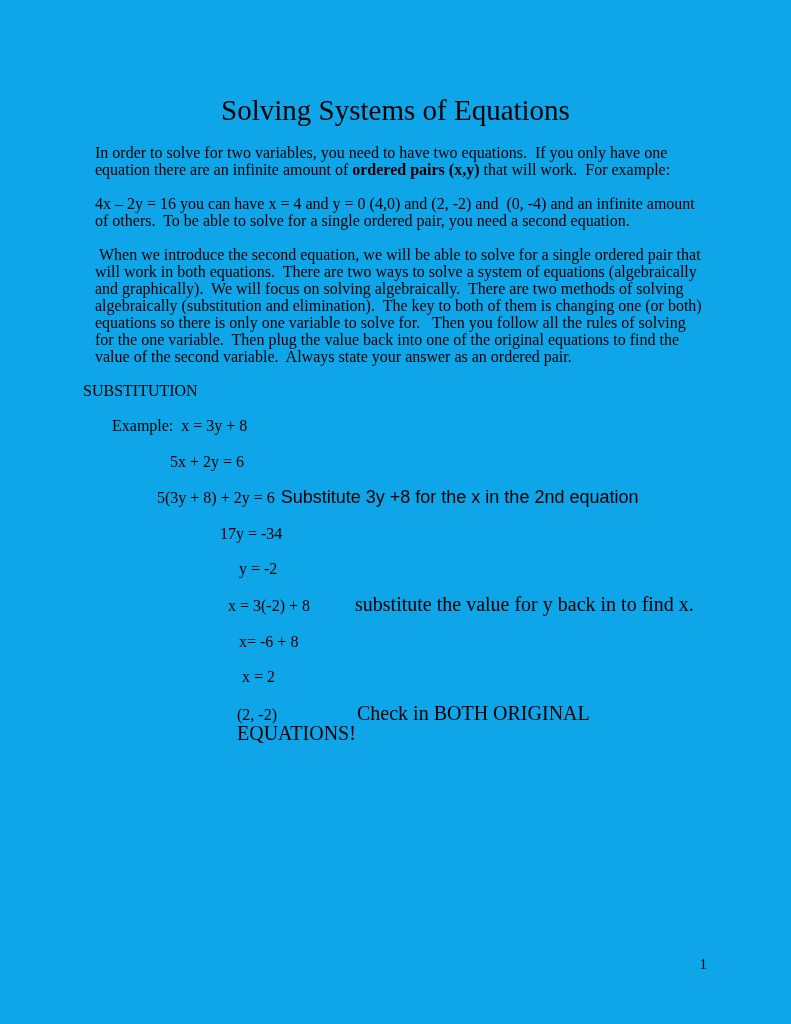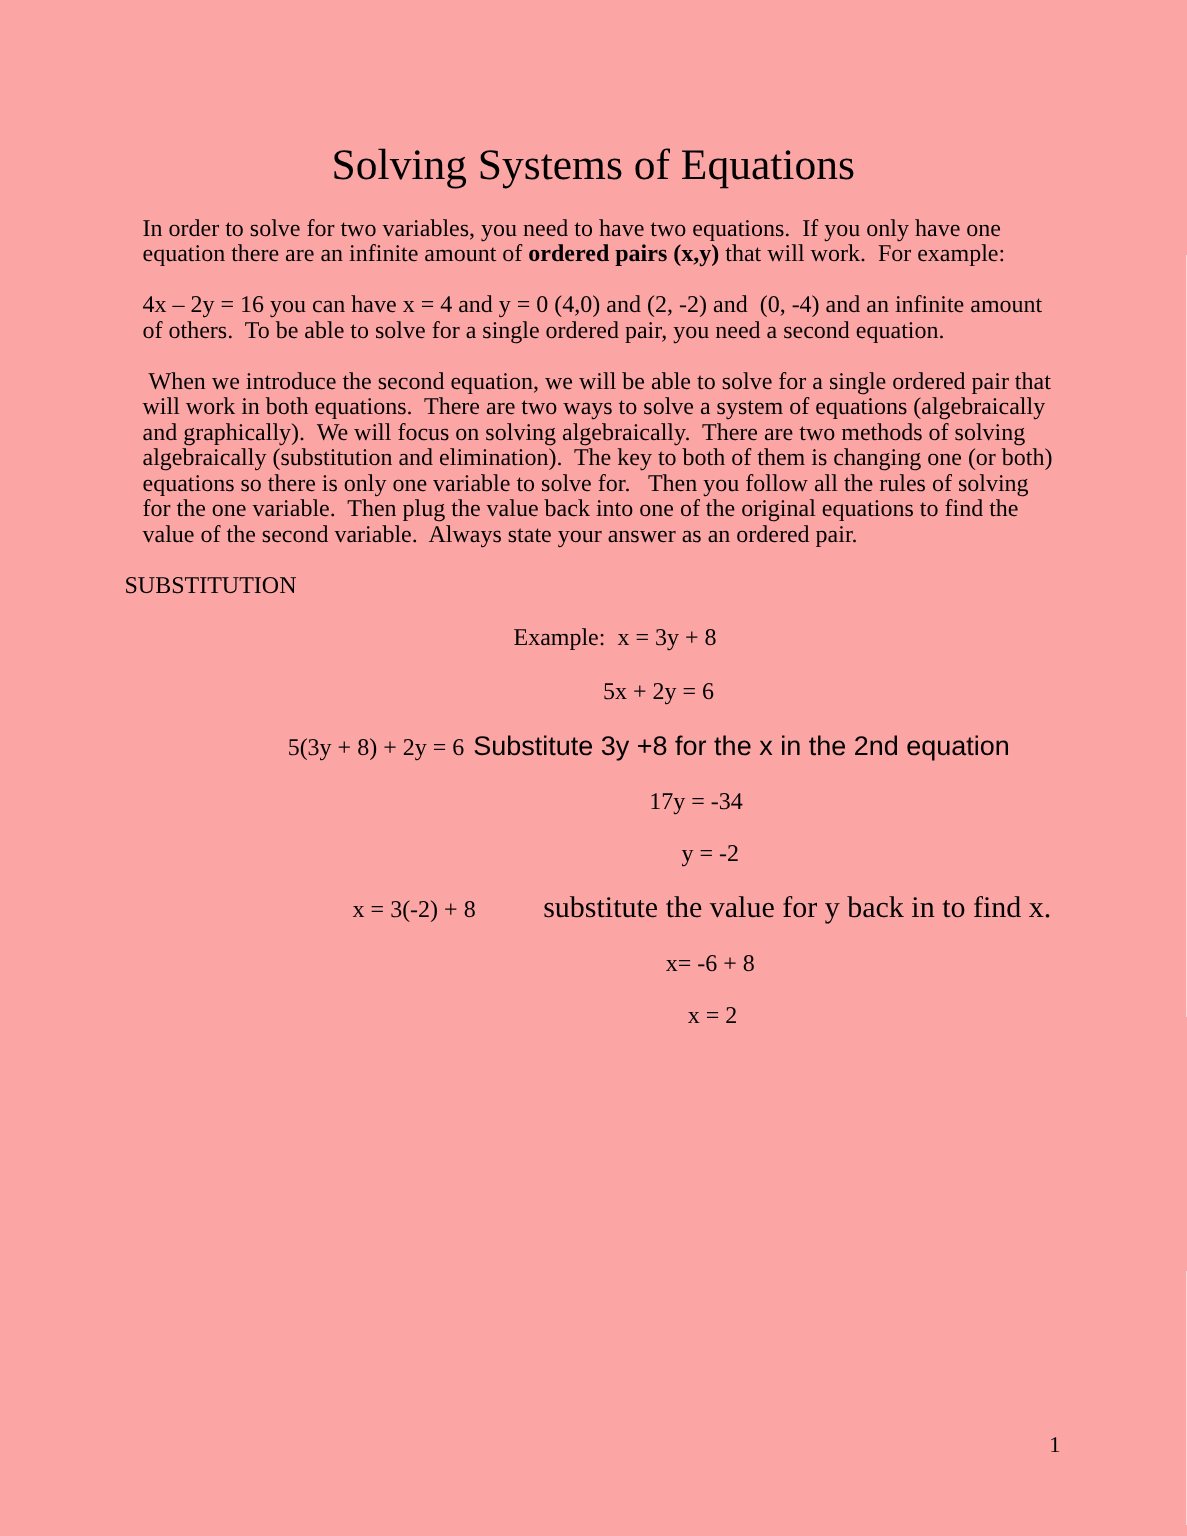--- a/index.html
+++ b/index.html
@@ -4,21 +4,21 @@
   <style>
     html, body {
       margin: 0;
       padding: 0;
       background: #ffffff;
     }
     .page {
       position: relative;
       width: 791px;
       height: 1024px;
-      background: #fca5a5;
+      background: #0ea5e9;
       color: #000000;
       font-family: "Liberation Serif", serif;
       font-size: 16px;
       overflow: hidden;
       box-sizing: border-box;
     }
     .content {
       padding: 0 83px;
     }
     .doc-title {
@@ -40,21 +40,20 @@
       line-height: 18.4px;
       white-space: pre-wrap;
     }
     .steps {
       margin-top: 17px;
     }
     .step {
       line-height: 18.4px;
       margin-top: 17px;
       white-space: pre-wrap;
-      text-align: center;
     }
     .steps .step:first-child { margin-top: 0; }
     .equation { white-space: pre-wrap; }
     .note-sans {
       font-family: "Liberation Sans", sans-serif;
       font-size: 18px;
       margin-left: 6px;
       white-space: pre-wrap;
     }
     .note-small {
@@ -117,18 +116,19 @@
       <div class="step ind-137"><span class="equation">17y = -34</span></div>
 
       <div class="step ind-156"><span class="equation">y = -2</span></div>
 
       <div class="step ind-145"><span class="equation">x = 3(-2) + 8</span><span class="note-body note-gap-45">substitute the value for y back in to find x.</span></div>
 
       <div class="step ind-156"><span class="equation">x= -6 + 8</span></div>
 
       <div class="step ind-159"><span class="equation">x = 2</span></div>
 
+      <div class="step ind-154"><span class="equation">(2, -2)</span><span class="note-body note-gap-80">Check in BOTH ORIGINAL EQUATIONS!</span></div>
 
     </div>
   </div>
 
   <div class="page-number">1</div>
 </div>
 
 </body></html>

